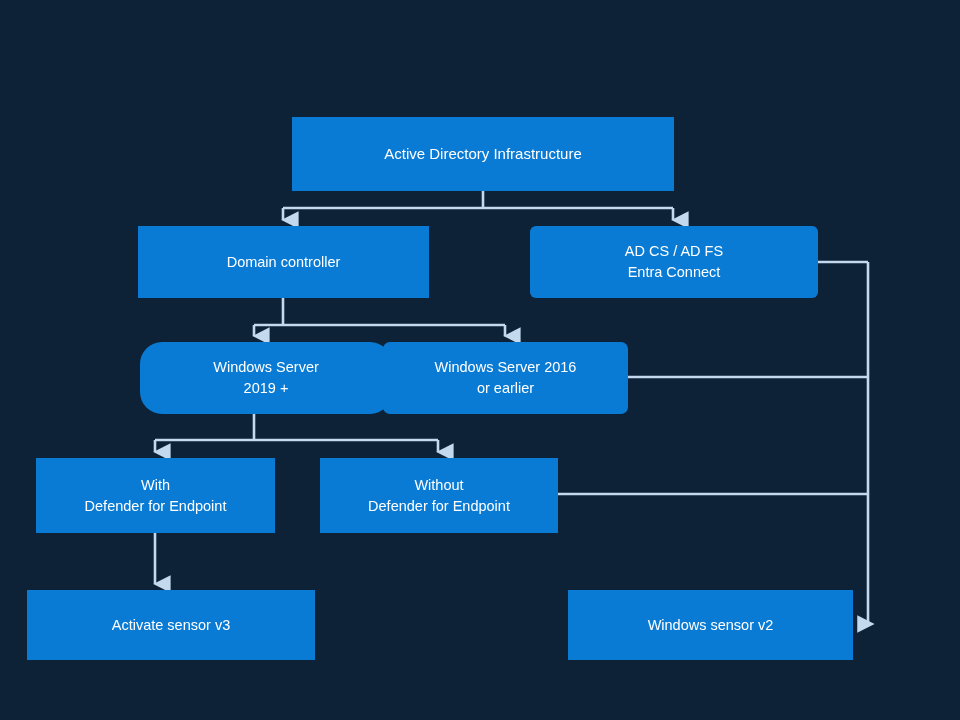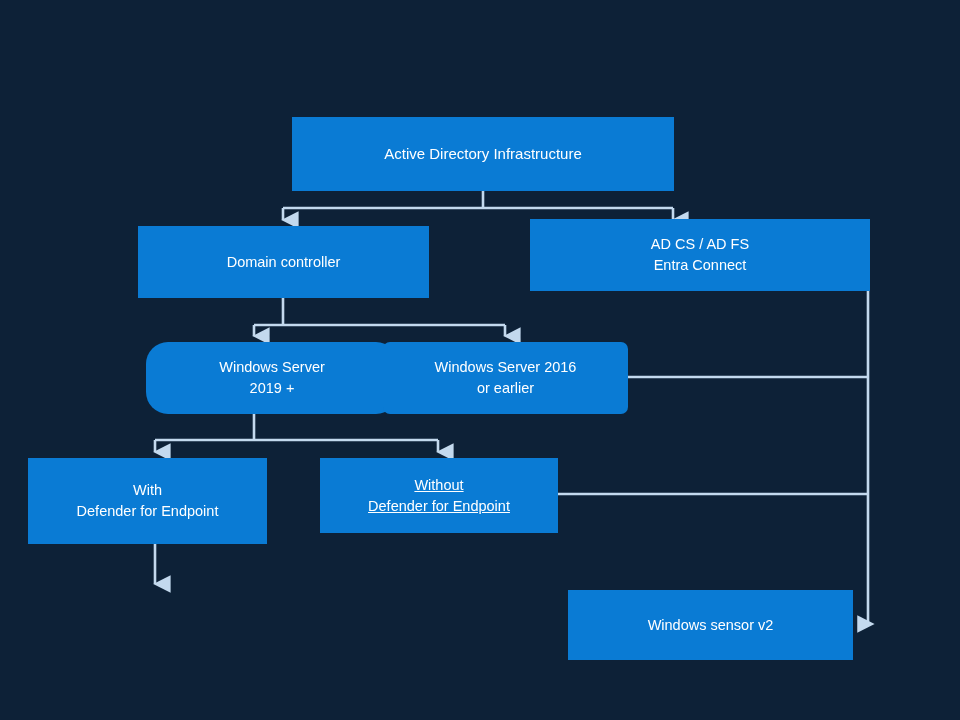--- a/index.html
+++ b/index.html
@@ -126,43 +126,46 @@
   </svg>
 
   <div class="node big" style="left:292px; top:117px; width:382px; height:74px;">
     <span class="label">Active Directory Infrastructure</span>
   </div>
 
   <div class="node" style="left:138px; top:226px; width:291px; height:72px;">
     <span class="label">Domain controller</span>
   </div>
 
-  <div class="node" style="left:530px; top:219px; width:340px; height:72px;">
+  <div class="node" style="left:530px; top:226px; width:288px; height:72px;border-radius:6px;">
     <span class="label">AD CS / AD FS
 Entra Connect</span>
   </div>
 
-  <div class="node" style="left:146px; top:342px; width:252px; height:72px;border-radius:22px;">
+  <div class="node" style="left:140px; top:342px; width:252px; height:72px;border-radius:22px;">
     <span class="label">Windows Server
 2019 +</span>
   </div>
 
   <div class="node" style="left:383px; top:342px; width:245px; height:72px;border-radius:7px;">
     <span class="label">Windows Server 2016
 or earlier</span>
   </div>
 
-  <div class="node" style="left:28px; top:458px; width:239px; height:86px;">
+  <div class="node" style="left:36px; top:458px; width:239px; height:75px;">
     <span class="label">With
 Defender for Endpoint</span>
   </div>
 
-  <div class="node" style="left:320px; top:458px; width:238px; height:75px;text-decoration:underline;">
+  <div class="node" style="left:320px; top:458px; width:238px; height:75px;">
     <span class="label">Without
 Defender for Endpoint</span>
   </div>
 
+  <div class="node" style="left:27px; top:590px; width:288px; height:70px;">
+    <span class="label">Activate sensor v3</span>
+  </div>
 
   <div class="node" style="left:568px; top:590px; width:285px; height:70px;">
     <span class="label">Windows sensor v2</span>
   </div>
 
 </div>
 
 </body></html>

